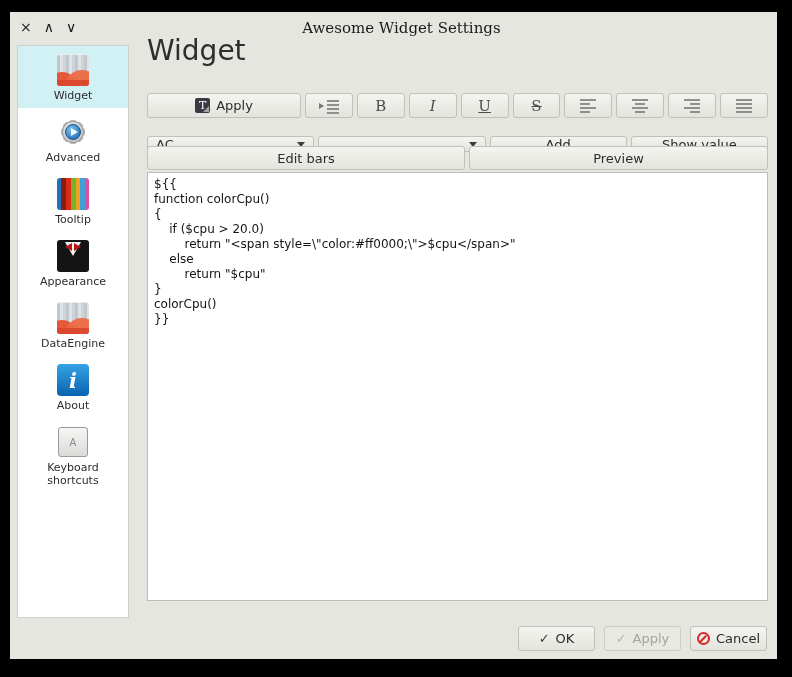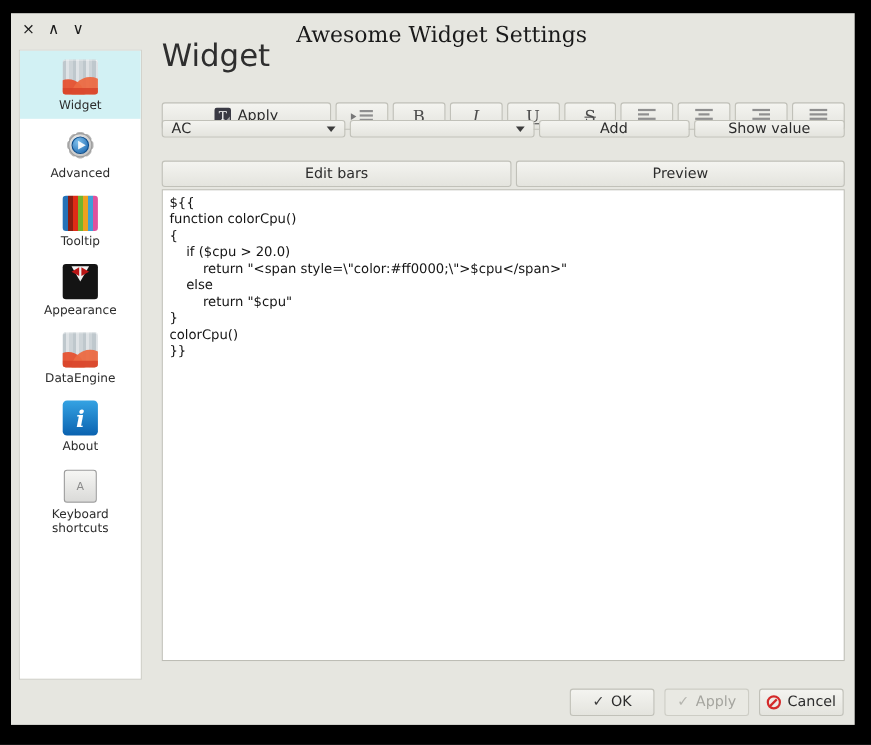--- a/index.html
+++ b/index.html
@@ -7,21 +7,21 @@
               font-family:"DejaVu Sans", sans-serif; }
   .window { position:absolute; left:10px; top:12px; width:767px; height:647px;
             background:#e6e6e0; }
 
   
   .titlebar { position:absolute; top:0; left:0; right:0; height:32px; }
   .win-controls { position:absolute; left:10px; top:6px; display:flex; gap:12px;
                   font-size:14px; color:#1a1a1a; }
   .win-controls span { cursor:default; line-height:18px; }
   .win-title { position:absolute; left:16px; right:0; top:7px; text-align:center;
-               font-family:"DejaVu Serif", serif; font-size:20px; color:#1a1a1a; }
+               font-family:"DejaVu Serif", serif; font-size:15px; color:#1a1a1a; }
 
   
   .sidebar { position:absolute; left:7px; top:33px; width:112px; height:573px;
              background:#fff; border:1px solid #cfcfc7; overflow:hidden; }
   .side-item { display:flex; flex-direction:column; align-items:center;
                padding:8px 2px 6px; cursor:default; }
   .side-item.selected { background:#d2f1f4; }
   .side-label { font-size:11px; color:#2c2c2c; margin-top:3px; text-align:center;
                 line-height:13px; }
   .side-icon { width:32px; height:32px; position:relative; }
@@ -84,21 +84,21 @@
   
   .main { position:absolute; left:137px; top:0; width:621px; height:647px; }
   .page-title { position:absolute; top:22px; left:0; font-size:28px; font-weight:400;
                 color:#2e2e2e; }
   .info-line { position:absolute; top:66px; left:0; right:0; text-align:center;
                font-size:13px; color:#232323; }
   .info-line a { color:#2a52cf; text-decoration:underline; cursor:pointer; }
 
   .row { position:absolute; left:0; right:0; display:flex; gap:4px; }
   .row1 { top:81px; height:25px; }
-  .row2 { top:97px; height:16px; }
+  .row2 { top:124px; height:16px; }
   .row3 { top:134px; height:24px; }
 
   .btn { background:linear-gradient(180deg,#f4f4f0,#e4e4de);
          border:1px solid #c1c1b9; border-radius:3px;
          display:flex; align-items:center; justify-content:center;
          font-size:13px; color:#2c2c2c; cursor:default; gap:6px; }
   .btn.small { flex:1; }
   .glyph { font-family:"DejaVu Serif", serif; font-size:15px; color:#4c4c4c; }
   .glyph.u { text-decoration:underline; }
   .glyph.s { text-decoration:line-through; }

